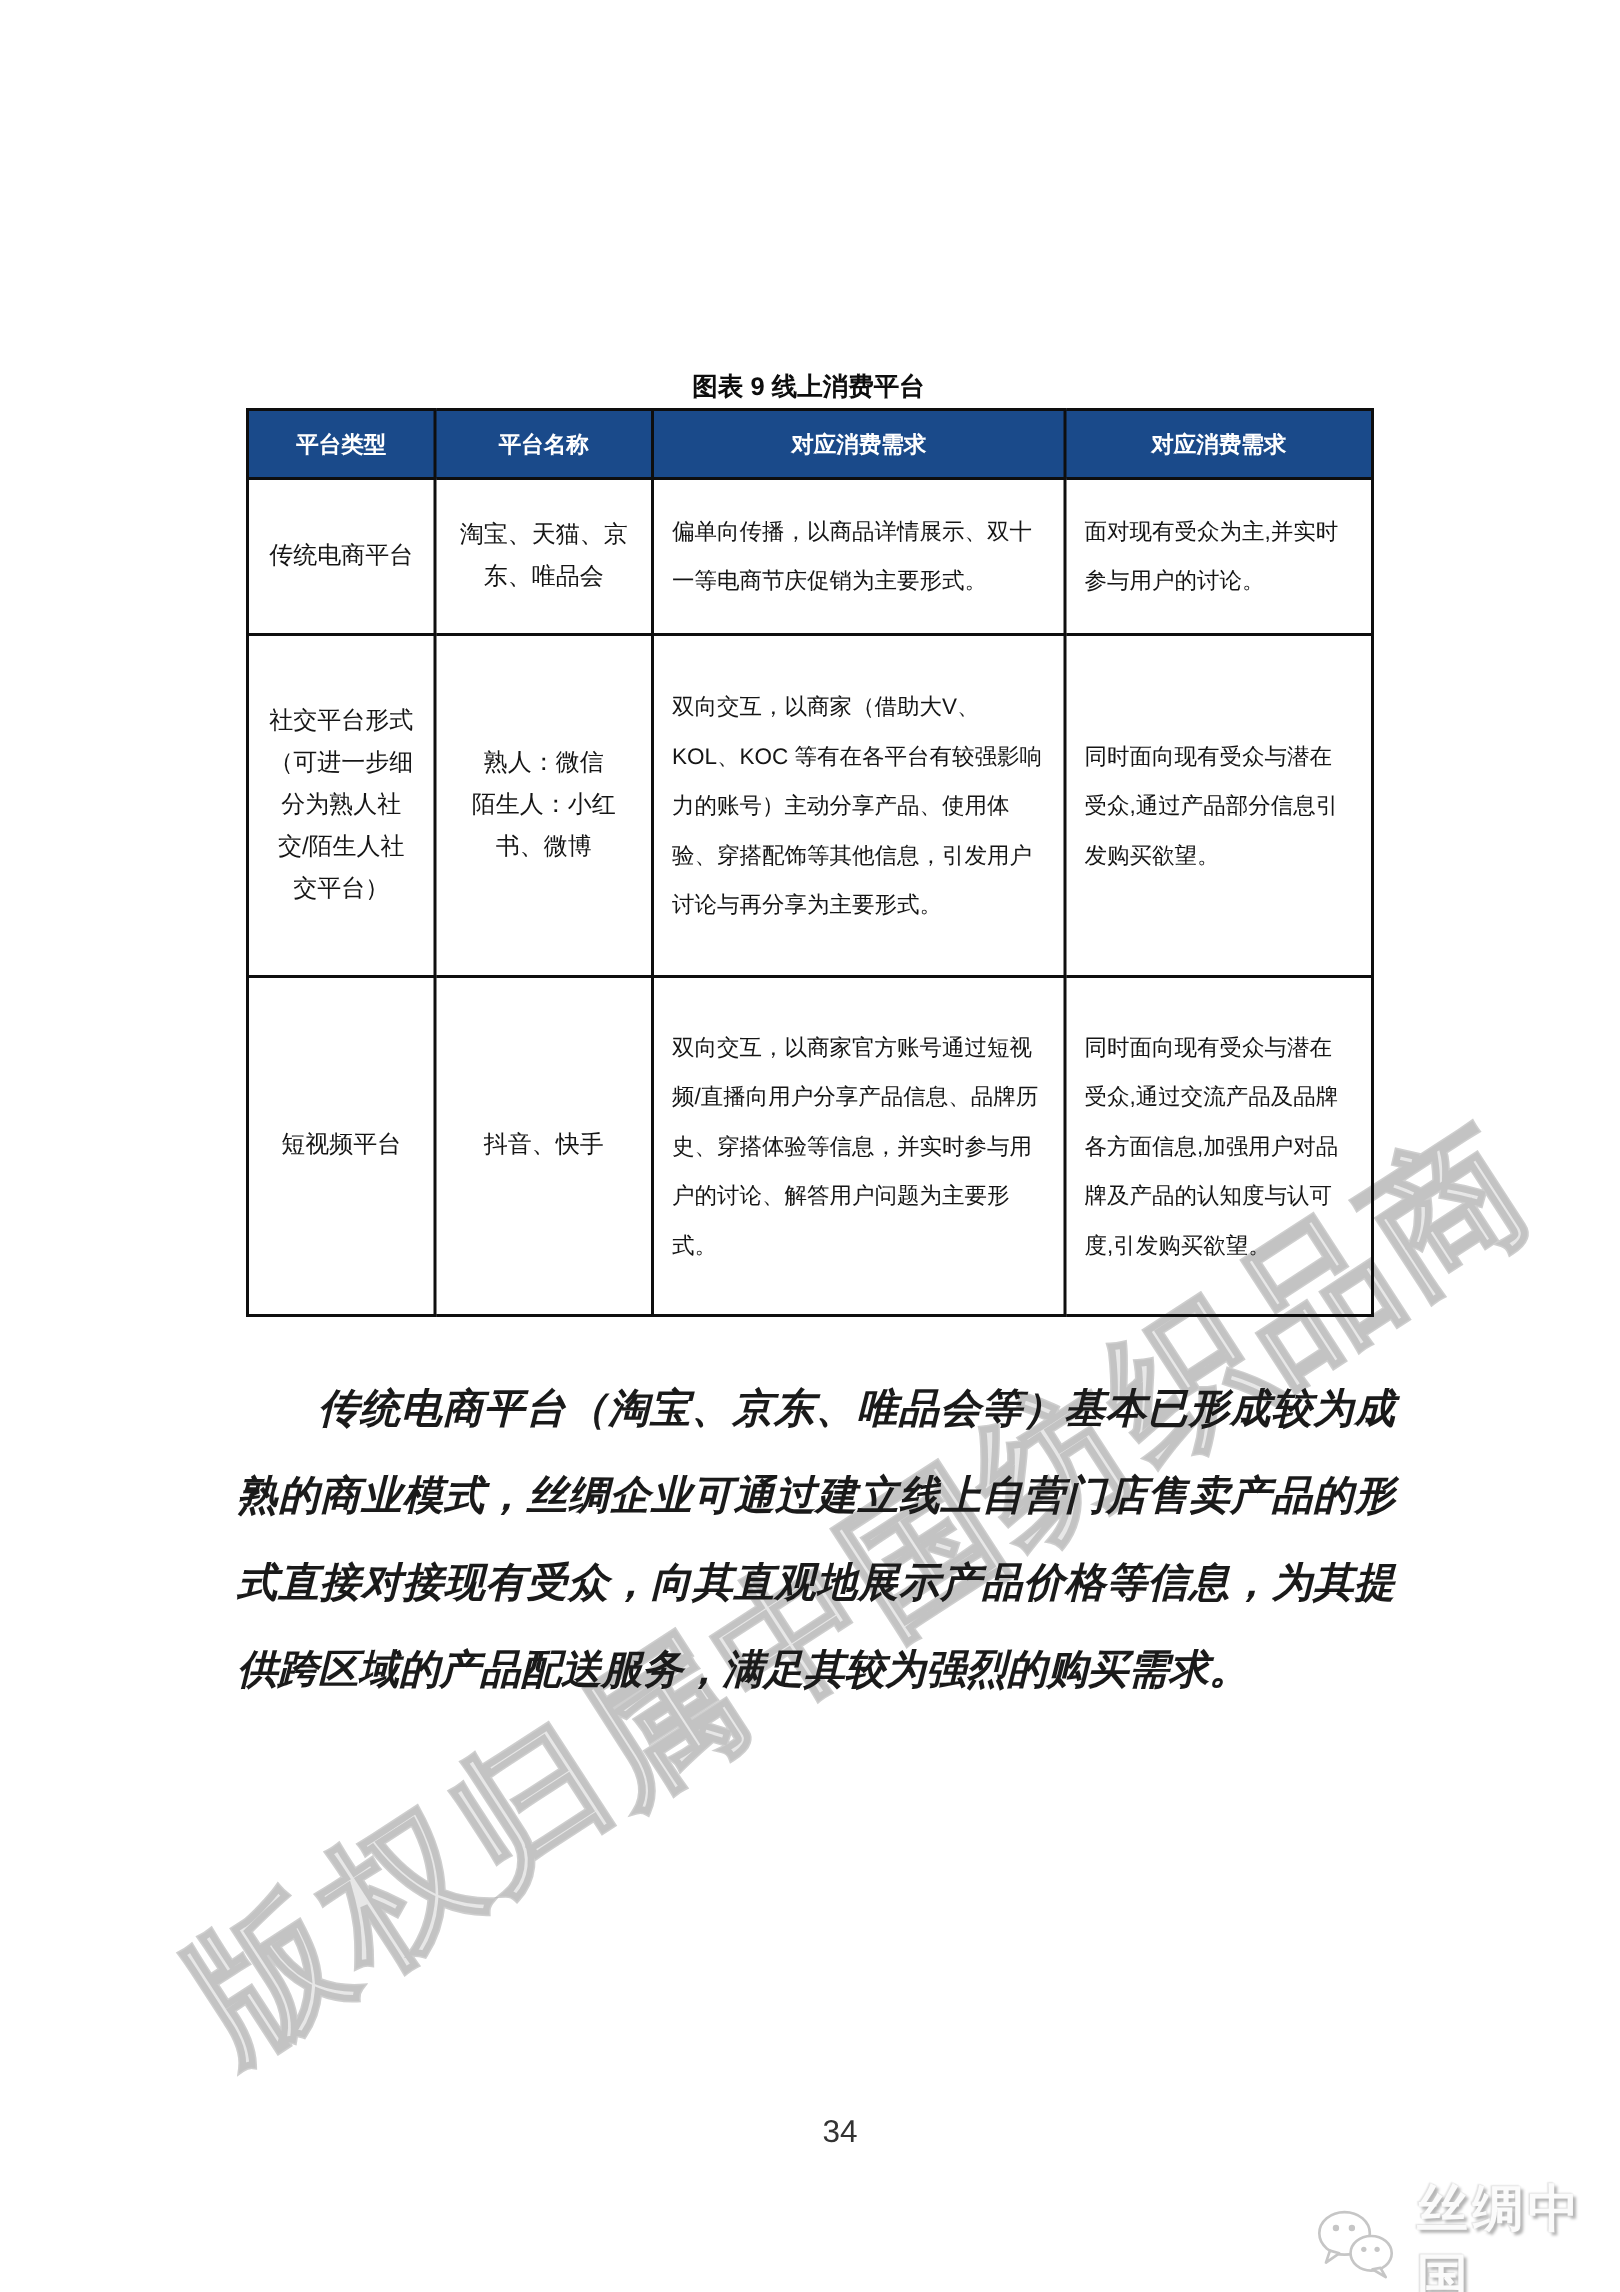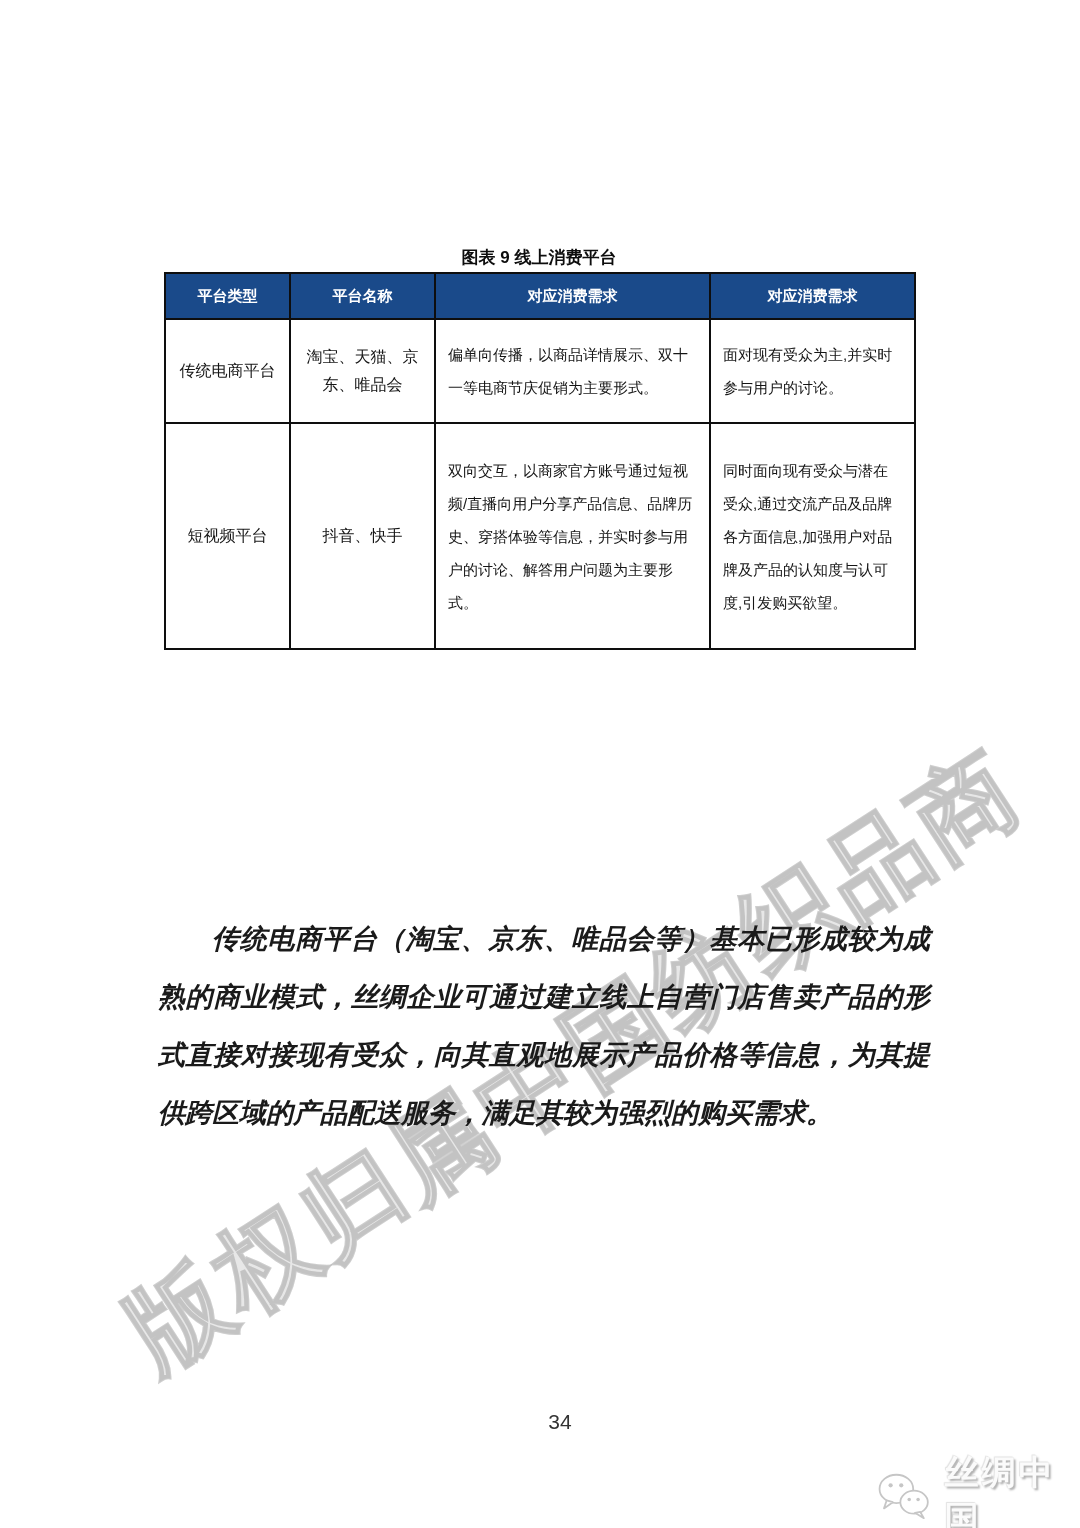--- a/index.html
+++ b/index.html
@@ -90,20 +90,27 @@
         <th>对应消费需求</th>
       </tr>
     </thead>
     <tbody>
       <tr class="row-1">
         <td class="c">传统电商平台</td>
         <td class="c">淘宝、天猫、京东、唯品会</td>
         <td>偏单向传播，以商品详情展示、双十一等电商节庆促销为主要形式。</td>
         <td>面对现有受众为主,并实时参与用户的讨论。</td>
       </tr>
+      <tr class="row-2">
+        <td class="c">社交平台形式（可进一步细分为熟人社交/陌生人社交平台）</td>
+        <td class="c prewrap">熟人：微信
+陌生人：小红书、微博</td>
+        <td>双向交互，以商家（借助大V、KOL、KOC 等有在各平台有较强影响力的账号）主动分享产品、使用体验、穿搭配饰等其他信息，引发用户讨论与再分享为主要形式。</td>
+        <td>同时面向现有受众与潜在受众,通过产品部分信息引发购买欲望。</td>
+      </tr>
       <tr class="row-3">
         <td class="c">短视频平台</td>
         <td class="c">抖音、快手</td>
         <td>双向交互，以商家官方账号通过短视频/直播向用户分享产品信息、品牌历史、穿搭体验等信息，并实时参与用户的讨论、解答用户问题为主要形式。</td>
         <td>同时面向现有受众与潜在受众,通过交流产品及品牌各方面信息,加强用户对品牌及产品的认知度与认可度,引发购买欲望。</td>
       </tr>
     </tbody>
   </table>
 
   <div class="bodytext">

